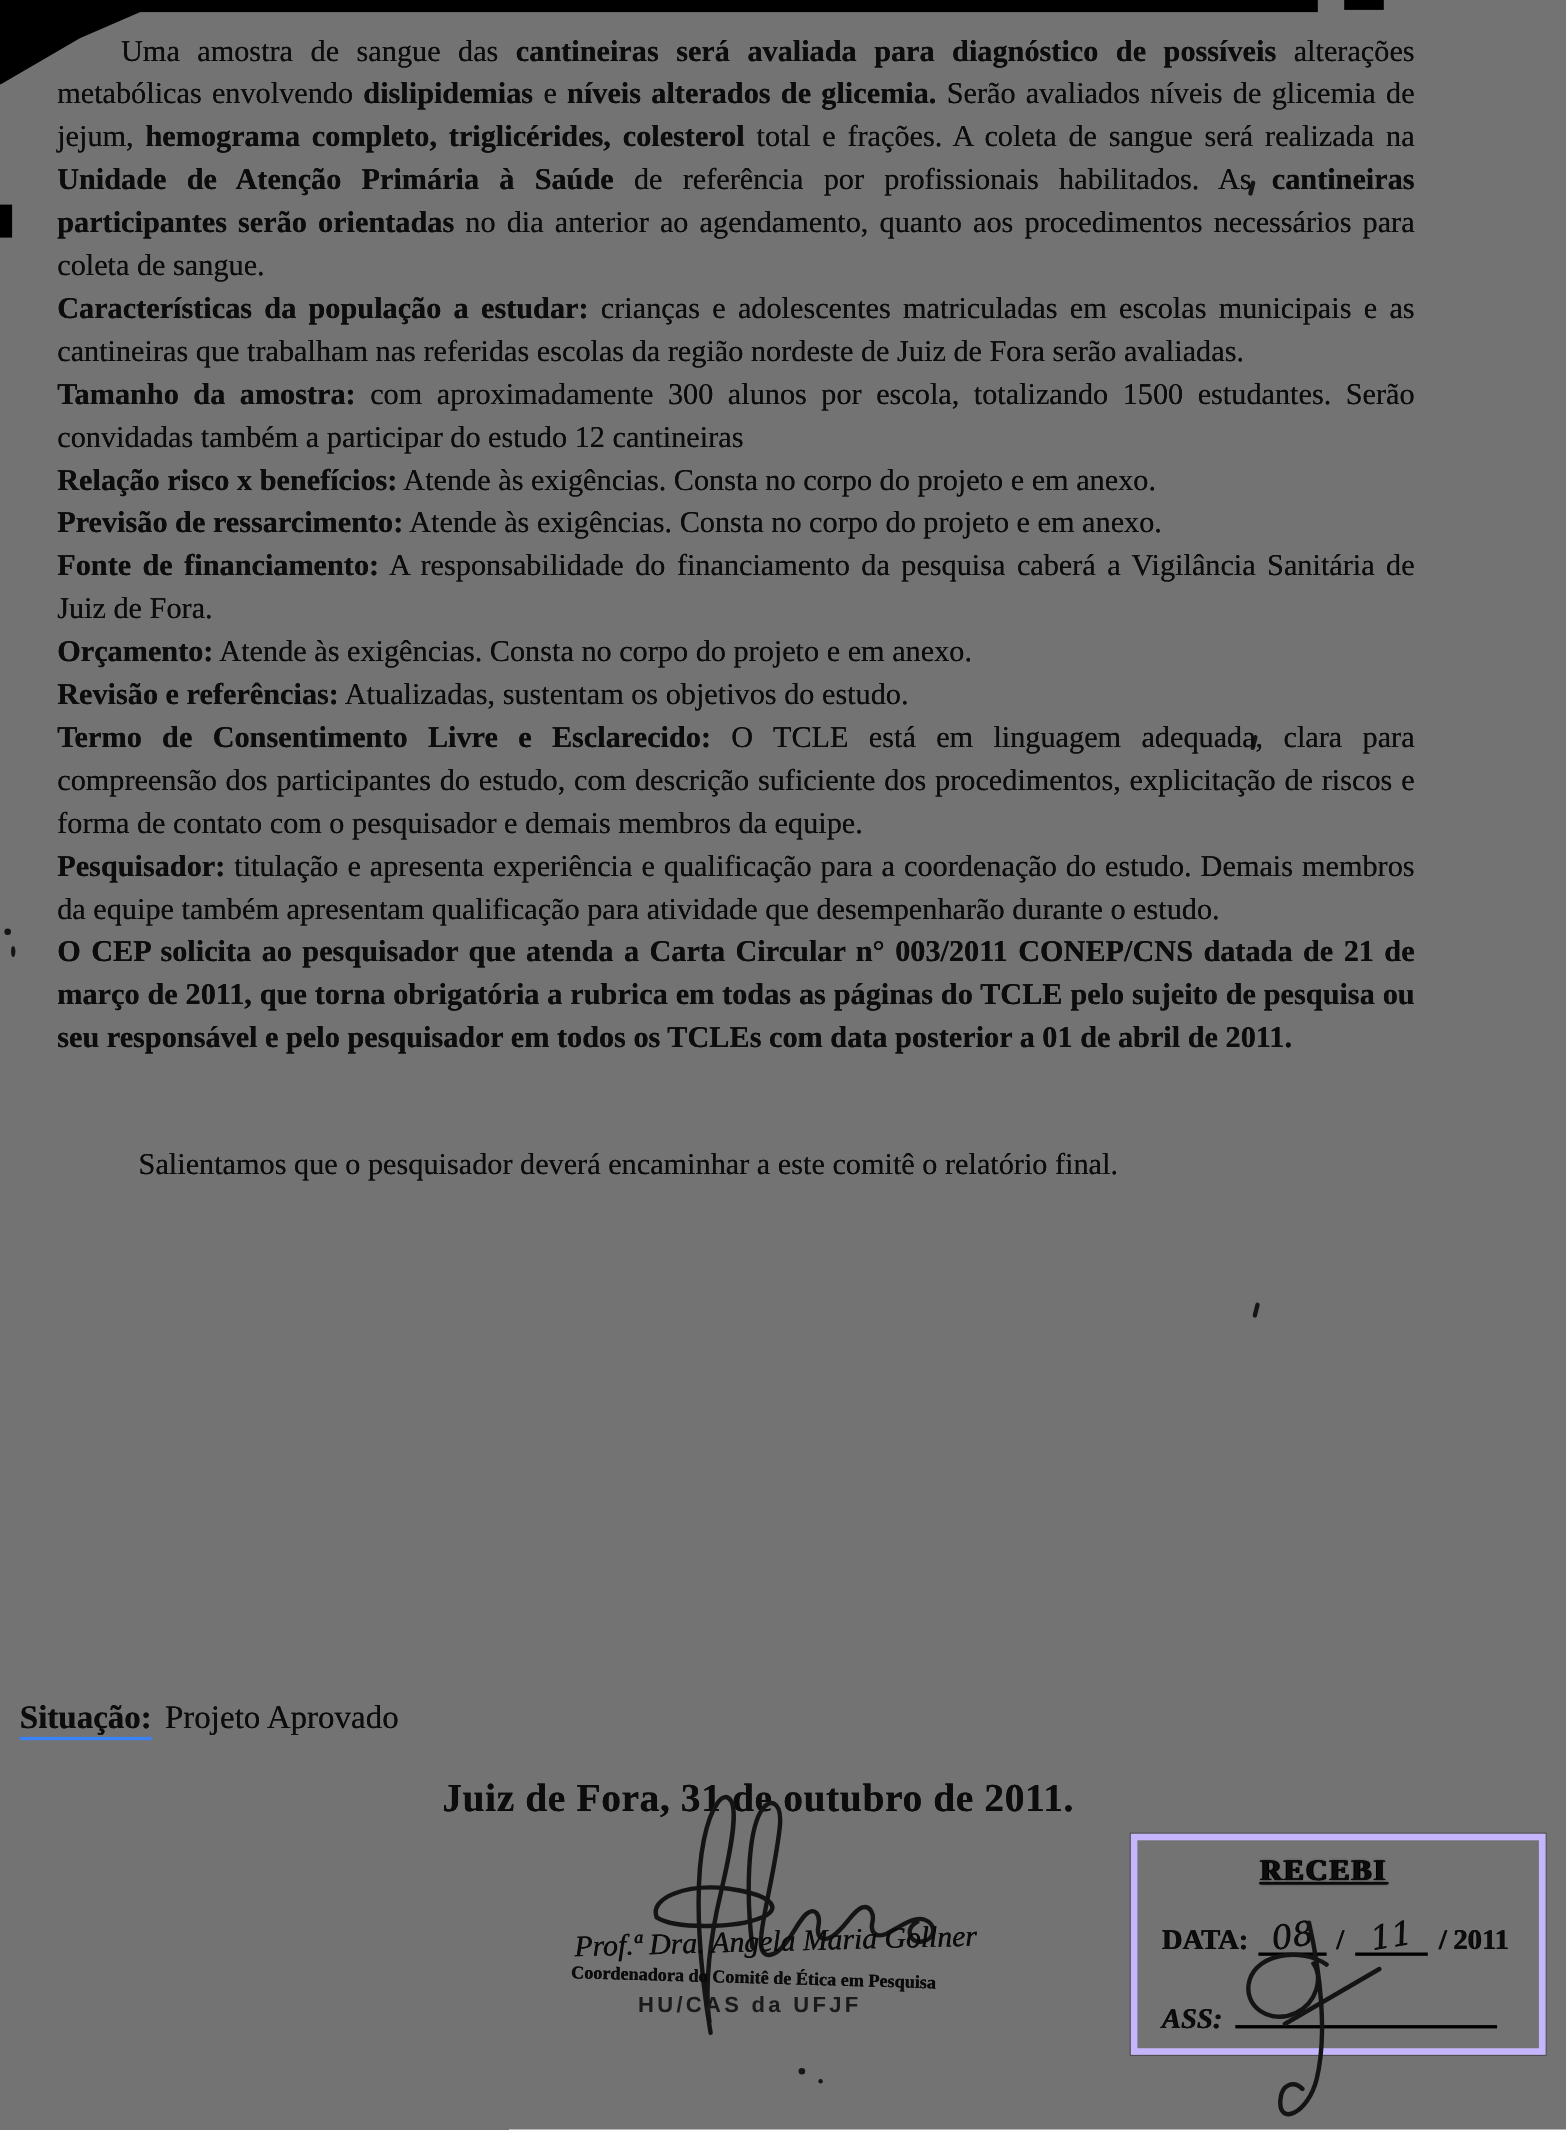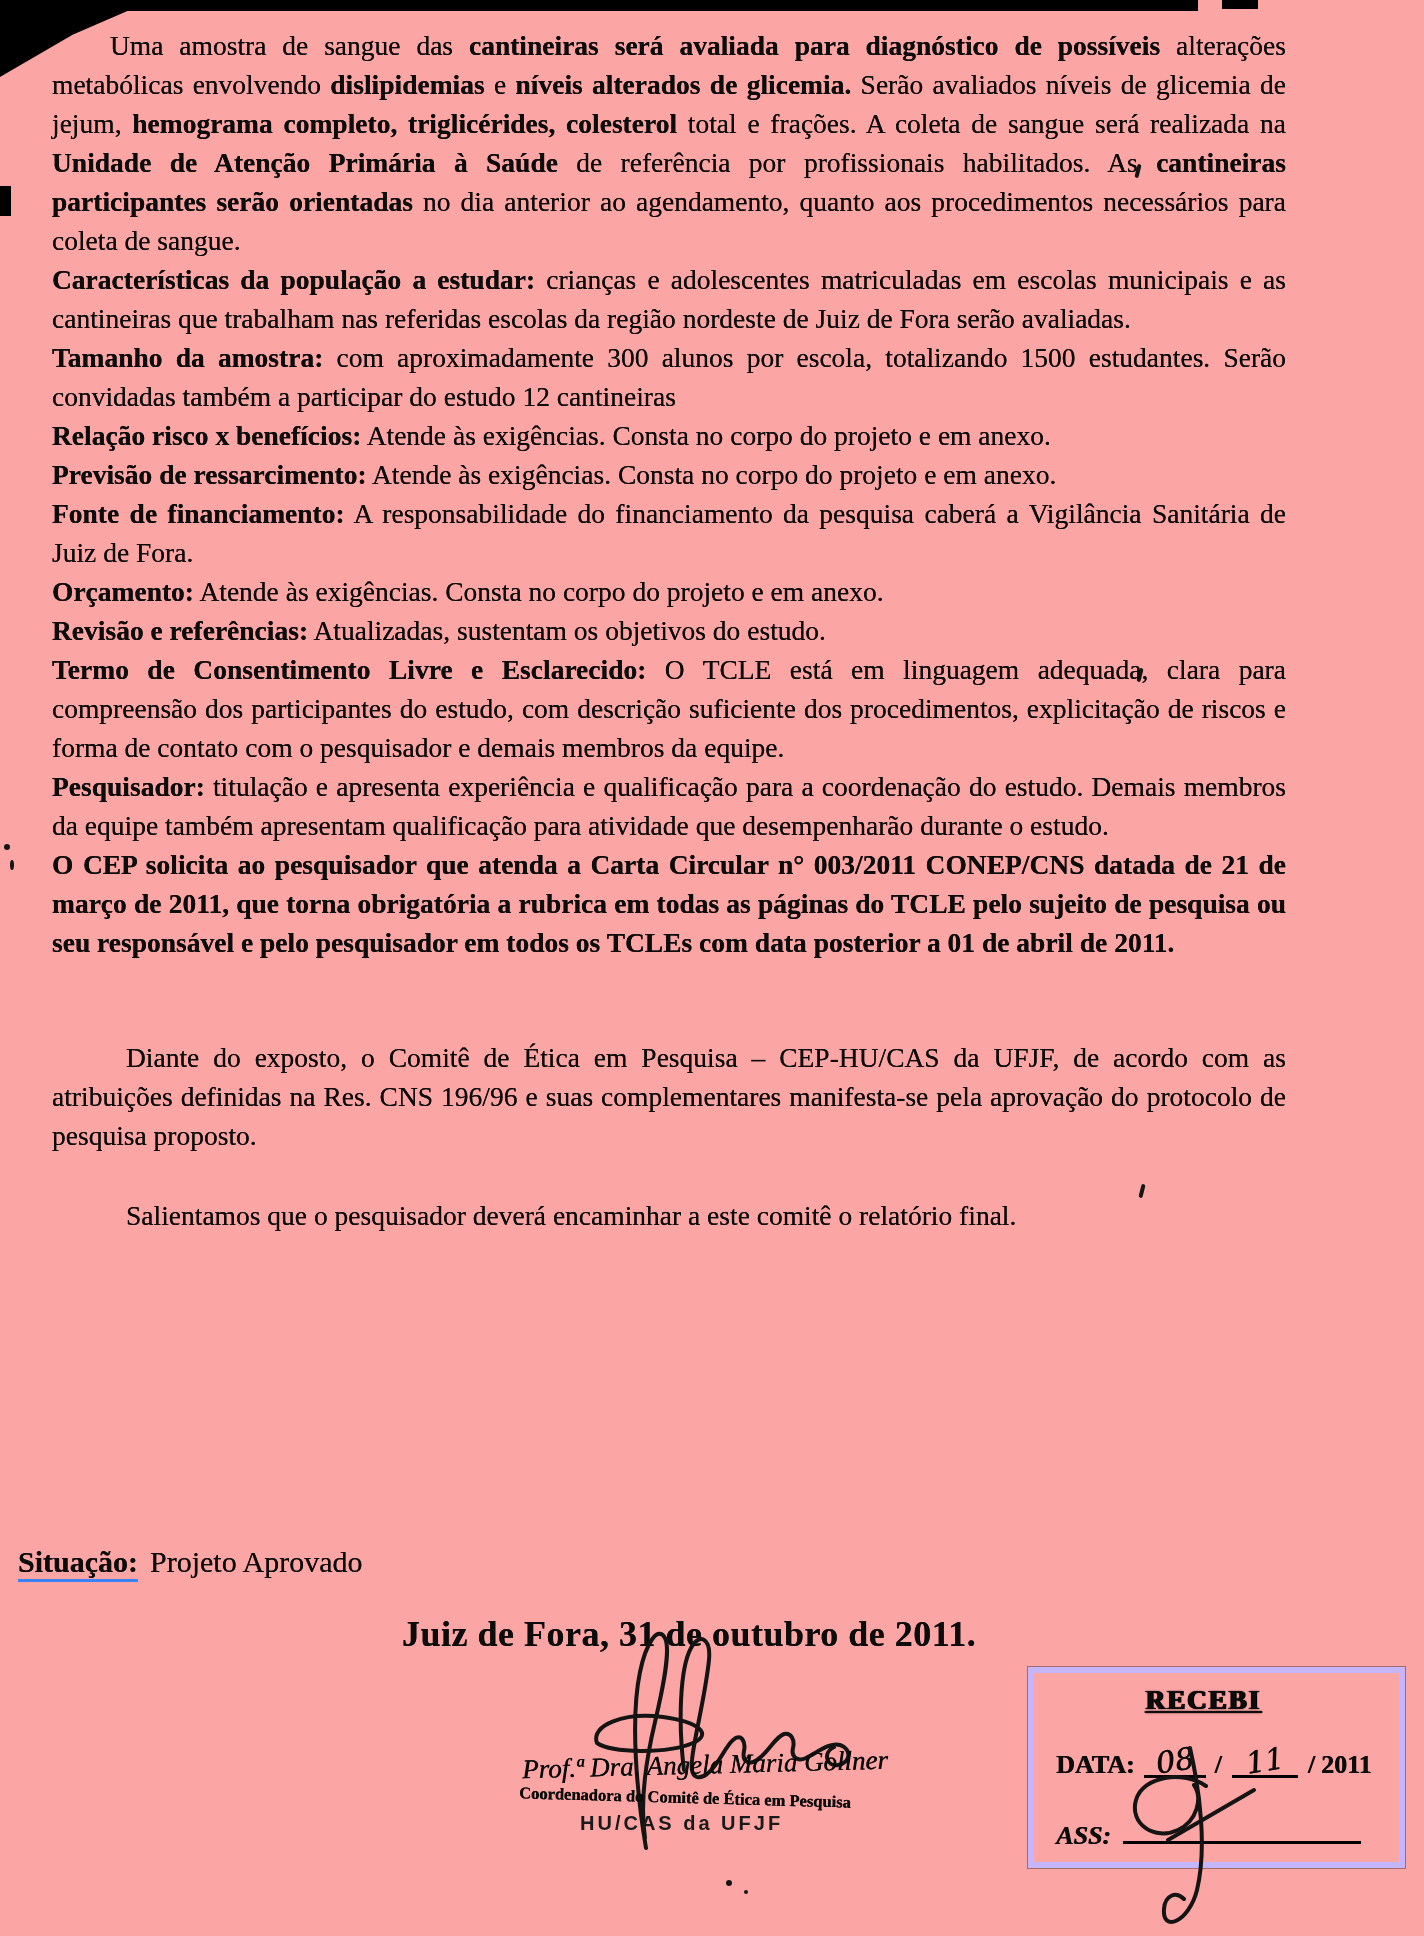--- a/index.html
+++ b/index.html
@@ -1,21 +1,21 @@
 <!DOCTYPE html>
 <html><head>
 <meta charset="utf-8">
 <title>Document</title>
 <style>
   html,body{margin:0;padding:0;background:#e8e8e8;}
   .page{
     position:relative;
     width:1424px;height:1936px;
     margin:0 auto;
-    background:#fca5a5;
+    background:#737373;
     overflow:hidden;
     font-family:"Liberation Serif", serif;
     color:#0c0c0c;
   }
   
   .scan-top-bar{position:absolute;left:0;top:0;width:1198px;height:11px;background:#000;}
   .scan-top-dash{position:absolute;left:1222px;top:0;width:36px;height:9px;background:#000;}
   .scan-corner{position:absolute;left:0;top:9px;width:132px;height:68px;background:#000;
     clip-path:polygon(0 0,100% 0,55% 38%,0 100%);}
   .scan-left-blob{position:absolute;left:0;top:186px;width:11px;height:30px;background:#000;}
@@ -102,21 +102,20 @@
       <p><span class="b">Características da população a estudar:</span><span> crianças e adolescentes matriculadas em escolas municipais e as cantineiras que trabalham nas referidas escolas da região nordeste de Juiz de Fora serão avaliadas.</span></p>
       <p><span class="b">Tamanho da amostra:</span><span> com aproximadamente 300 alunos por escola, totalizando 1500 estudantes. Serão convidadas também a participar do estudo 12 cantineiras</span></p>
       <p><span class="b">Relação risco x benefícios:</span><span> Atende às exigências. Consta no corpo do projeto e em anexo.</span></p>
       <p><span class="b">Previsão de ressarcimento:</span><span> Atende às exigências. Consta no corpo do projeto e em anexo.</span></p>
       <p><span class="b">Fonte de financiamento:</span><span> A responsabilidade do financiamento da pesquisa caberá a Vigilância Sanitária de Juiz de Fora.</span></p>
       <p><span class="b">Orçamento:</span><span> Atende às exigências. Consta no corpo do projeto e em anexo.</span></p>
       <p><span class="b">Revisão e referências:</span><span> Atualizadas, sustentam os objetivos do estudo.</span></p>
       <p><span class="b">Termo de Consentimento Livre e Esclarecido:</span><span> O TCLE está em linguagem adequada, clara para compreensão dos participantes do estudo, com descrição suficiente dos procedimentos, explicitação de riscos e forma de contato com o pesquisador e demais membros da equipe.</span></p>
       <p><span class="b">Pesquisador:</span><span> titulação e apresenta experiência e qualificação para a coordenação do estudo. Demais membros da equipe também apresentam qualificação para atividade que desempenharão durante o estudo.</span></p>
       <p><span class="b">O CEP solicita ao pesquisador que atenda a Carta Circular n° 003/2011 CONEP/CNS datada de 21 de março de 2011, que torna obrigatória a rubrica em todas as páginas do TCLE pelo sujeito de pesquisa ou seu responsável e pelo pesquisador em todos os TCLEs com data posterior a 01 de abril de 2011.</span></p>
-      <p><span>Diante do exposto, o Comitê de Ética em Pesquisa – CEP-HU/CAS da UFJF, de acordo com as atribuições definidas na Res. CNS 196/96 e suas complementares manifesta-se pela aprovação do protocolo de pesquisa proposto.</span></p>
       <p><span>Salientamos que o pesquisador deverá encaminhar a este comitê o relatório final.</span></p>
     </div>
 
   <div class="status-line">
     <span class="lbl">Situação:</span><span class="val">Projeto Aprovado</span>
   </div>
 
   <div class="date-line">Juiz de Fora, 31 de outubro de 2011.</div>
 
   <svg class="sig-svg" style="left:570px;top:1610px;" width="310" height="250" viewBox="570 1610 310 250">

